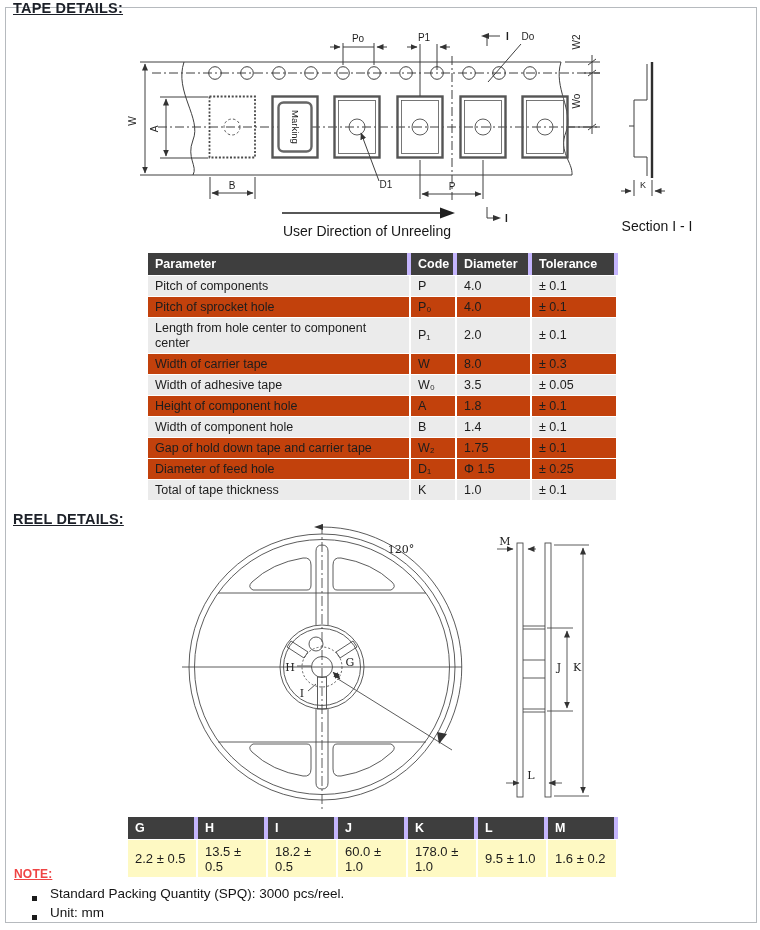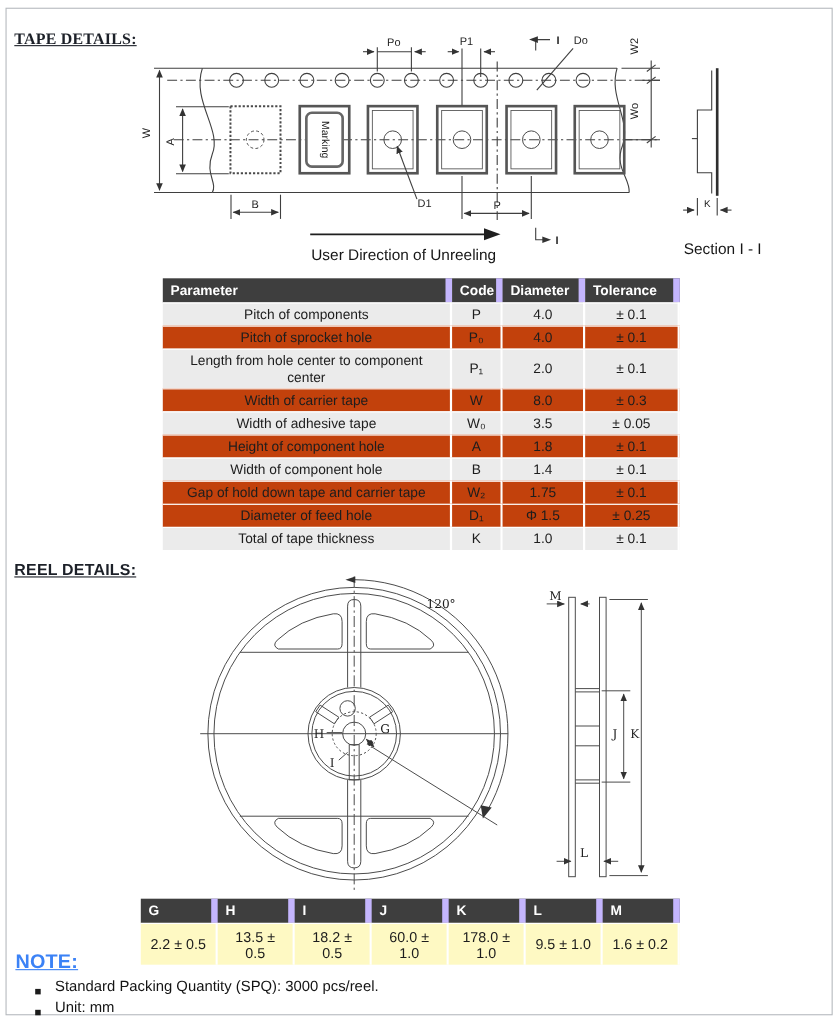--- a/index.html
+++ b/index.html
@@ -2,41 +2,41 @@
 <html><head>
 <meta charset="utf-8">
 <style>
   html,body{margin:0;padding:0;}
   body{width:760px;height:930px;position:relative;background:#fff;
        font-family:"Liberation Sans",sans-serif;overflow:hidden;}
   .page-border{position:absolute;left:5px;top:7px;width:750px;height:914px;
        border:1px solid #b6babe;pointer-events:none;}
   .heading{position:absolute;font-size:14.5px;font-weight:700;color:#1c2028;
        text-decoration:underline;letter-spacing:.2px;}
-  #tape-heading{left:13px;top:28px;font-family:Liberation Serif, serif;}
+  #tape-heading{left:13px;top:0;}
   #reel-heading{left:13px;top:511px;}
   svg{position:absolute;left:0;}
   #tape-svg{top:0;}
   #reel-svg{top:510px;}
   
   table.spec{position:absolute;border-collapse:separate;border-spacing:0;
        table-layout:fixed;color:#1d1d1d;}
   #tape-table{left:148px;top:253px;width:470px;font-size:12.5px;}
   #reel-table{left:128px;top:817px;width:490px;font-size:13px;}
   table.spec th{background:#3e3e3e;color:#fff;font-weight:600;text-align:left;
-       padding:3px 7px;border-right:6px solid #c4b5fd;line-height:16px;
+       padding:3px 7px;border-right:4px solid #c4b5fd;line-height:16px;
        font-size:12.5px;}
   table.spec td{padding:2.5px 7px;border-right:2px solid #fff;
-       border-top:1.5px solid #fff;line-height:15px;text-align:center;}
+       border-top:1.5px solid #fff;line-height:15px;}
   #tape-table tr.odd td{background:#ebebeb;}
   #tape-table tr.even td{background:#c2410c;}
   #reel-table td{background:#fef9c3;padding:3.5px 7px;}
   
   #note{position:absolute;left:14px;top:864px;width:600px;}
-  #note .heading-inline{font-size:18px;font-weight:700;color:#3b82f6;
+  #note .heading-inline{font-size:12px;font-weight:700;color:#ef4444;
        text-decoration:underline;letter-spacing:.2px;}
   .note-item{display:flex;align-items:flex-end;margin-top:4px;
        font-size:13.5px;color:#141414;}
   .note-item .bullet{width:5px;height:5px;background:#1b1b1b;margin:5px 13px 0 18px;
        flex:0 0 auto;}
   
   .lbl{font-family:"Liberation Sans",sans-serif;font-size:10px;fill:#1f1f1f;}
   .lbl-sm{font-family:"Liberation Sans",sans-serif;font-size:9px;fill:#1f1f1f;}
   .lbl-lg{font-family:"Liberation Sans",sans-serif;font-size:14px;fill:#161616;}
   .ser{font-family:"DejaVu Serif",serif;font-size:11px;fill:#202020;}

